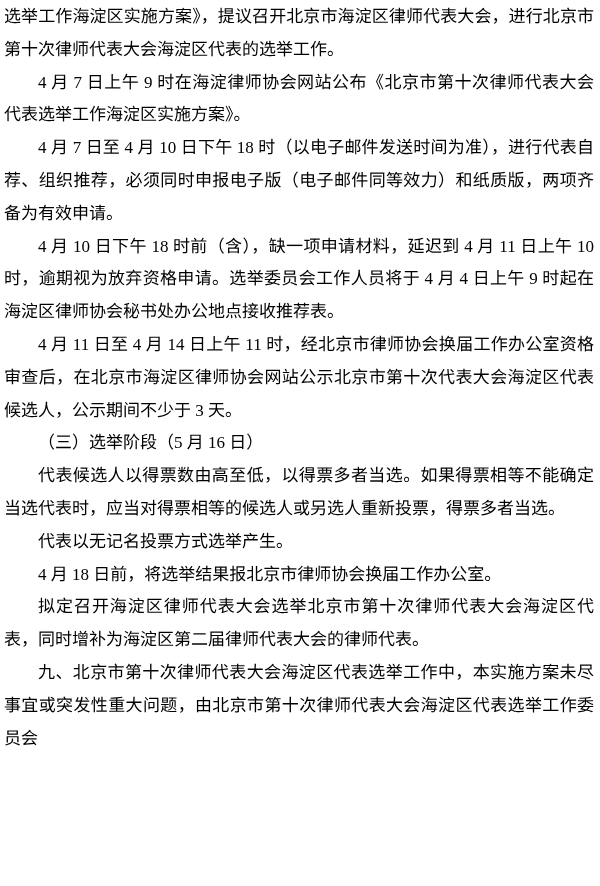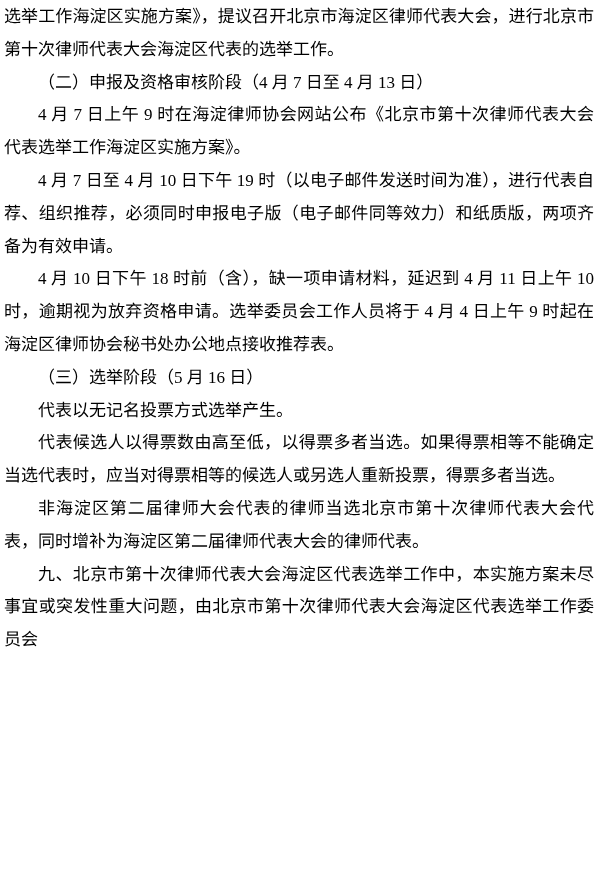--- a/index.html
+++ b/index.html
@@ -23,22 +23,23 @@
     text-indent: 2em;
     word-break: break-all;
   }
   .para.no-indent { text-indent: 0; }
 </style>
 </head>
 <body>
 
 <div class="page">
   <p class="para no-indent">选举工作海淀区实施方案》，提议召开北京市海淀区律师代表大会，进行北京市第十次律师代表大会海淀区代表的选举工作。</p>
-  <p class="para">（二）申报及资格审核阶段（4 月 7 日至 4 月 13 日）</p>
   <p class="para">4 月 7 日上午 9 时在海淀律师协会网站公布《北京市第十次律师代表大会代表选举工作海淀区实施方案》。</p>
-  <p class="para">4 月 7 日至 4 月 10 日下午 19 时（以电子邮件发送时间为准），进行代表自荐、组织推荐，必须同时申报电子版（电子邮件同等效力）和纸质版，两项齐备为有效申请。</p>
+  <p class="para">4 月 7 日至 4 月 10 日下午 18 时（以电子邮件发送时间为准），进行代表自荐、组织推荐，必须同时申报电子版（电子邮件同等效力）和纸质版，两项齐备为有效申请。</p>
   <p class="para">4 月 10 日下午 18 时前（含），缺一项申请材料，延迟到 4 月 11 日上午 10 时，逾期视为放弃资格申请。选举委员会工作人员将于 4 月 4 日上午 9 时起在海淀区律师协会秘书处办公地点接收推荐表。</p>
+  <p class="para">4 月 11 日至 4 月 14 日上午 11 时，经北京市律师协会换届工作办公室资格审查后，在北京市海淀区律师协会网站公示北京市第十次代表大会海淀区代表候选人，公示期间不少于 3 天。</p>
   <p class="para">（三）选举阶段（5 月 16 日）</p>
+  <p class="para">代表候选人以得票数由高至低，以得票多者当选。如果得票相等不能确定当选代表时，应当对得票相等的候选人或另选人重新投票，得票多者当选。</p>
   <p class="para">代表以无记名投票方式选举产生。</p>
-  <p class="para">代表候选人以得票数由高至低，以得票多者当选。如果得票相等不能确定当选代表时，应当对得票相等的候选人或另选人重新投票，得票多者当选。</p>
-  <p class="para">非海淀区第二届律师大会代表的律师当选北京市第十次律师代表大会代表，同时增补为海淀区第二届律师代表大会的律师代表。</p>
+  <p class="para">4 月 18 日前，将选举结果报北京市律师协会换届工作办公室。</p>
+  <p class="para">拟定召开海淀区律师代表大会选举北京市第十次律师代表大会海淀区代表，同时增补为海淀区第二届律师代表大会的律师代表。</p>
   <p class="para">九、北京市第十次律师代表大会海淀区代表选举工作中，本实施方案未尽事宜或突发性重大问题，由北京市第十次律师代表大会海淀区代表选举工作委员会</p>
 </div>
 
 </body></html>

